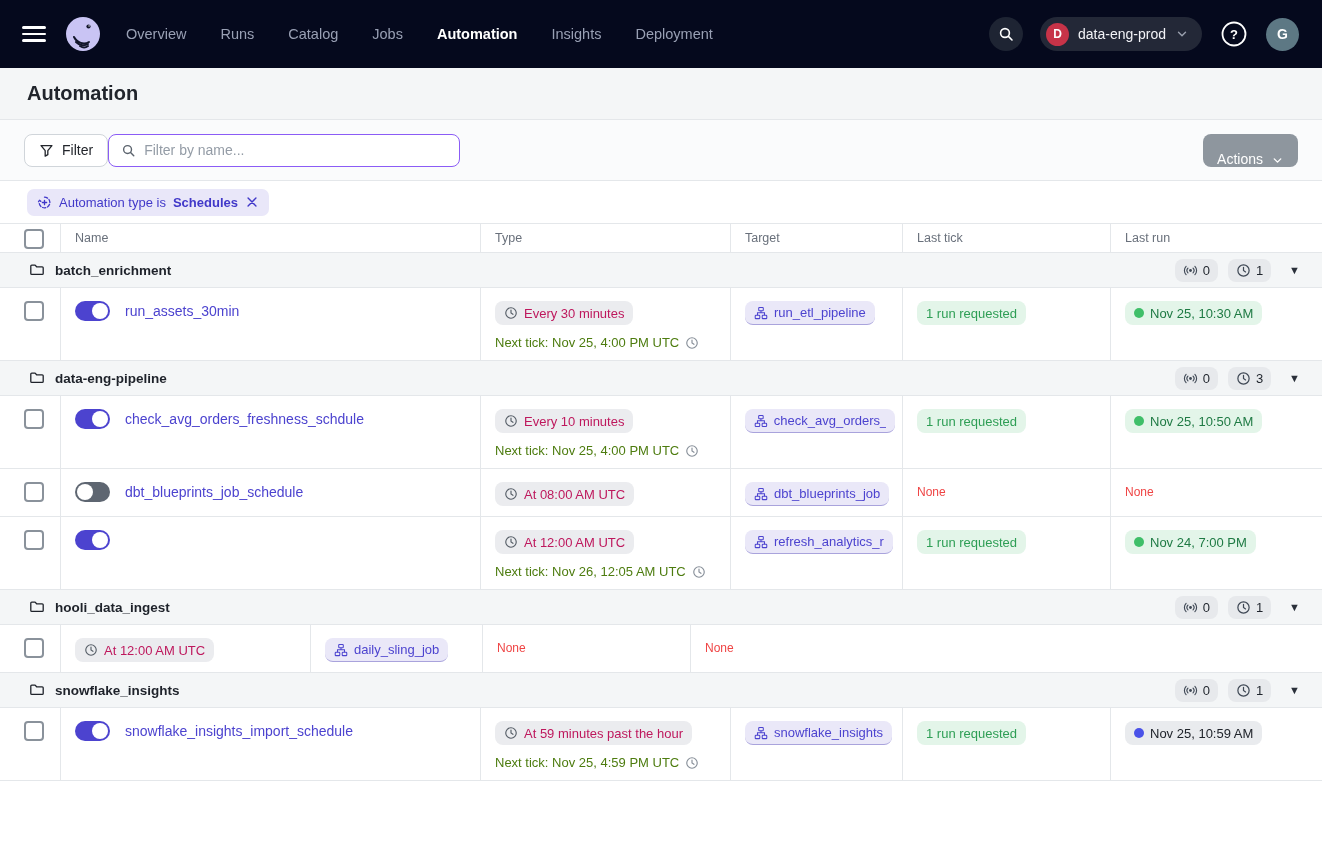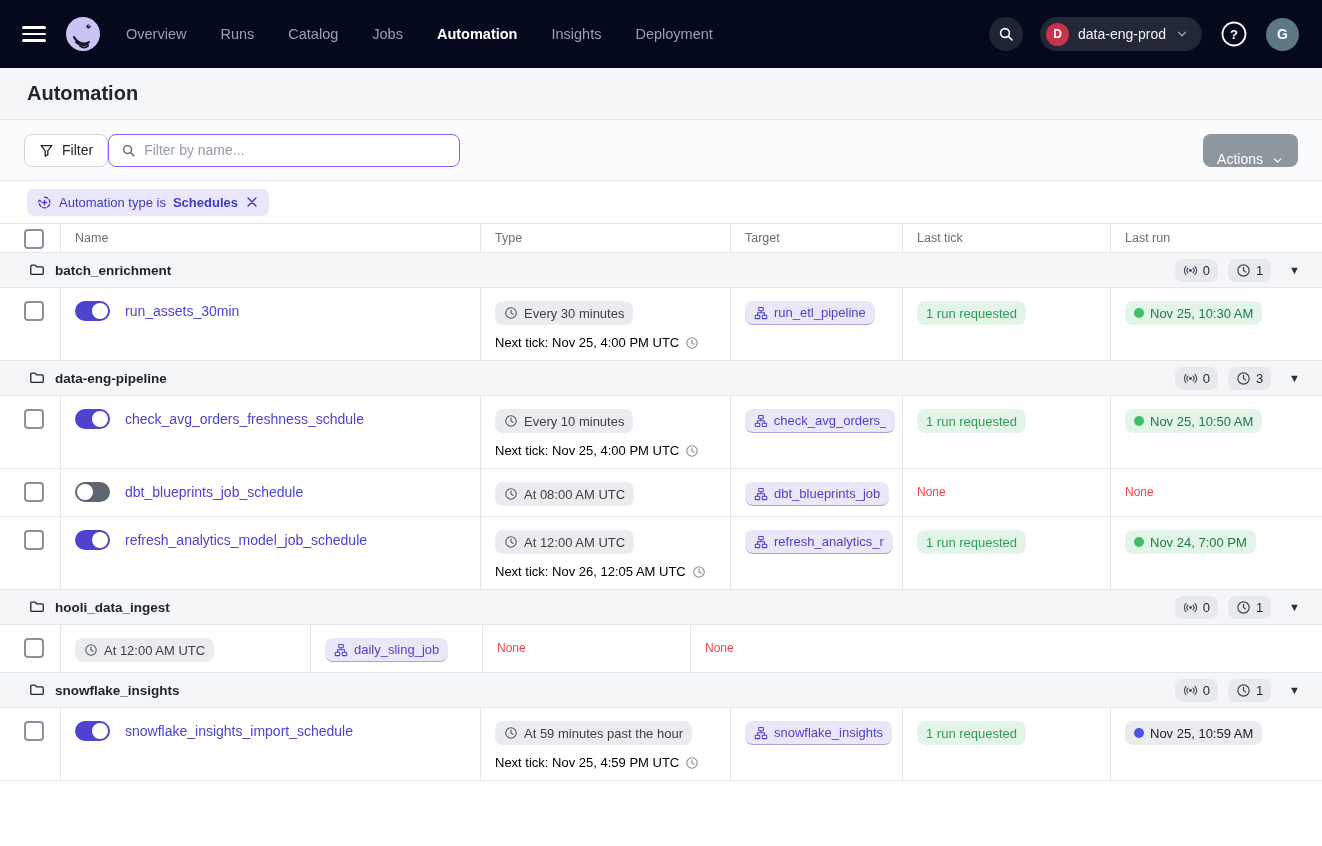--- a/index.html
+++ b/index.html
@@ -77,31 +77,31 @@
   .c-name{display:flex;align-items:flex-start;gap:15px;padding-top:14px;}
   .toggle{width:35px;height:20px;border-radius:10px;position:relative;flex:none;cursor:pointer;margin-top:-1px;}
   .toggle.on{background:var(--accent);}
   .toggle.off{background:#5E6671;}
   .toggle .knob{width:16px;height:16px;border-radius:50%;background:#fff;position:absolute;top:2px;}
   .toggle.on .knob{right:2px;}
   .toggle.off .knob{left:2px;}
   .name-link{font-size:14px;color:var(--link);text-decoration:none;cursor:pointer;line-height:19px;}
 
   .pill{display:inline-flex;align-items:center;gap:6px;height:24px;border-radius:8px;padding:0 9px;font-size:13px;}
-  .pill.gray{background:var(--gray-pill);color:#404040;}
+  .pill.gray{background:var(--gray-pill);color:#be185d;}
   .pill.gray svg{color:#555D66;}
   .pill.target{background:var(--lavender-pill);color:var(--link);border-bottom:1px solid #A9A3DC;cursor:pointer;max-width:150px;}
   .pill.target .t{white-space:nowrap;overflow:hidden;}
   .pill.green{background:var(--green-bg);color:var(--green-text);}
   .pill.lastrun-green{background:var(--green-bg);color:#1F7A44;}
   .pill.lastrun-gray{background:#E9EBEE;color:#20242B;}
   .dot{width:10px;height:10px;border-radius:50%;flex:none;}
   .dot.green{background:var(--green-dot);}
   .dot.blue{background:var(--blue-dot);}
-  .next-tick{margin-top:10px;font-size:13px;color:#000000;display:flex;align-items:center;gap:6px;}
+  .next-tick{margin-top:10px;font-size:13px;color:#4d7c0f;display:flex;align-items:center;gap:6px;}
   .next-tick svg{color:#868E98;}
   .none-text{font-size:12px;color:#ef4444;text-align:right;}
 
   .rest{flex:1;background:#fff;}
   svg{display:block;}
 </style>
 </head>
 <body>
 
 <div class="app">
@@ -386,21 +386,20 @@
   </div>
 
   <div class="trow data-row tall">
     <div class="cell c-check">
             <div class="checkbox"></div>
           </div>
     <div class="cell c-name">
       <div class="toggle on">
               <div class="knob"></div>
             </div>
-      <a class="name-link">refresh_analytics_model_job_schedule</a>
     </div>
     <div class="cell c-type">
       <div class="pill gray">
         <svg viewBox="0 0 16 16" width="14" height="14">
                 <circle cx="8" cy="8" r="6" fill="none" stroke="currentColor" stroke-width="1.3"></circle>
                 <path d="M8 4.6V8l2.2 1.5" fill="none" stroke="currentColor" stroke-width="1.3" stroke-linecap="round"></path>
               </svg>
         <span class="t">At 12:00 AM UTC</span>
       </div>
       <div class="next-tick">

